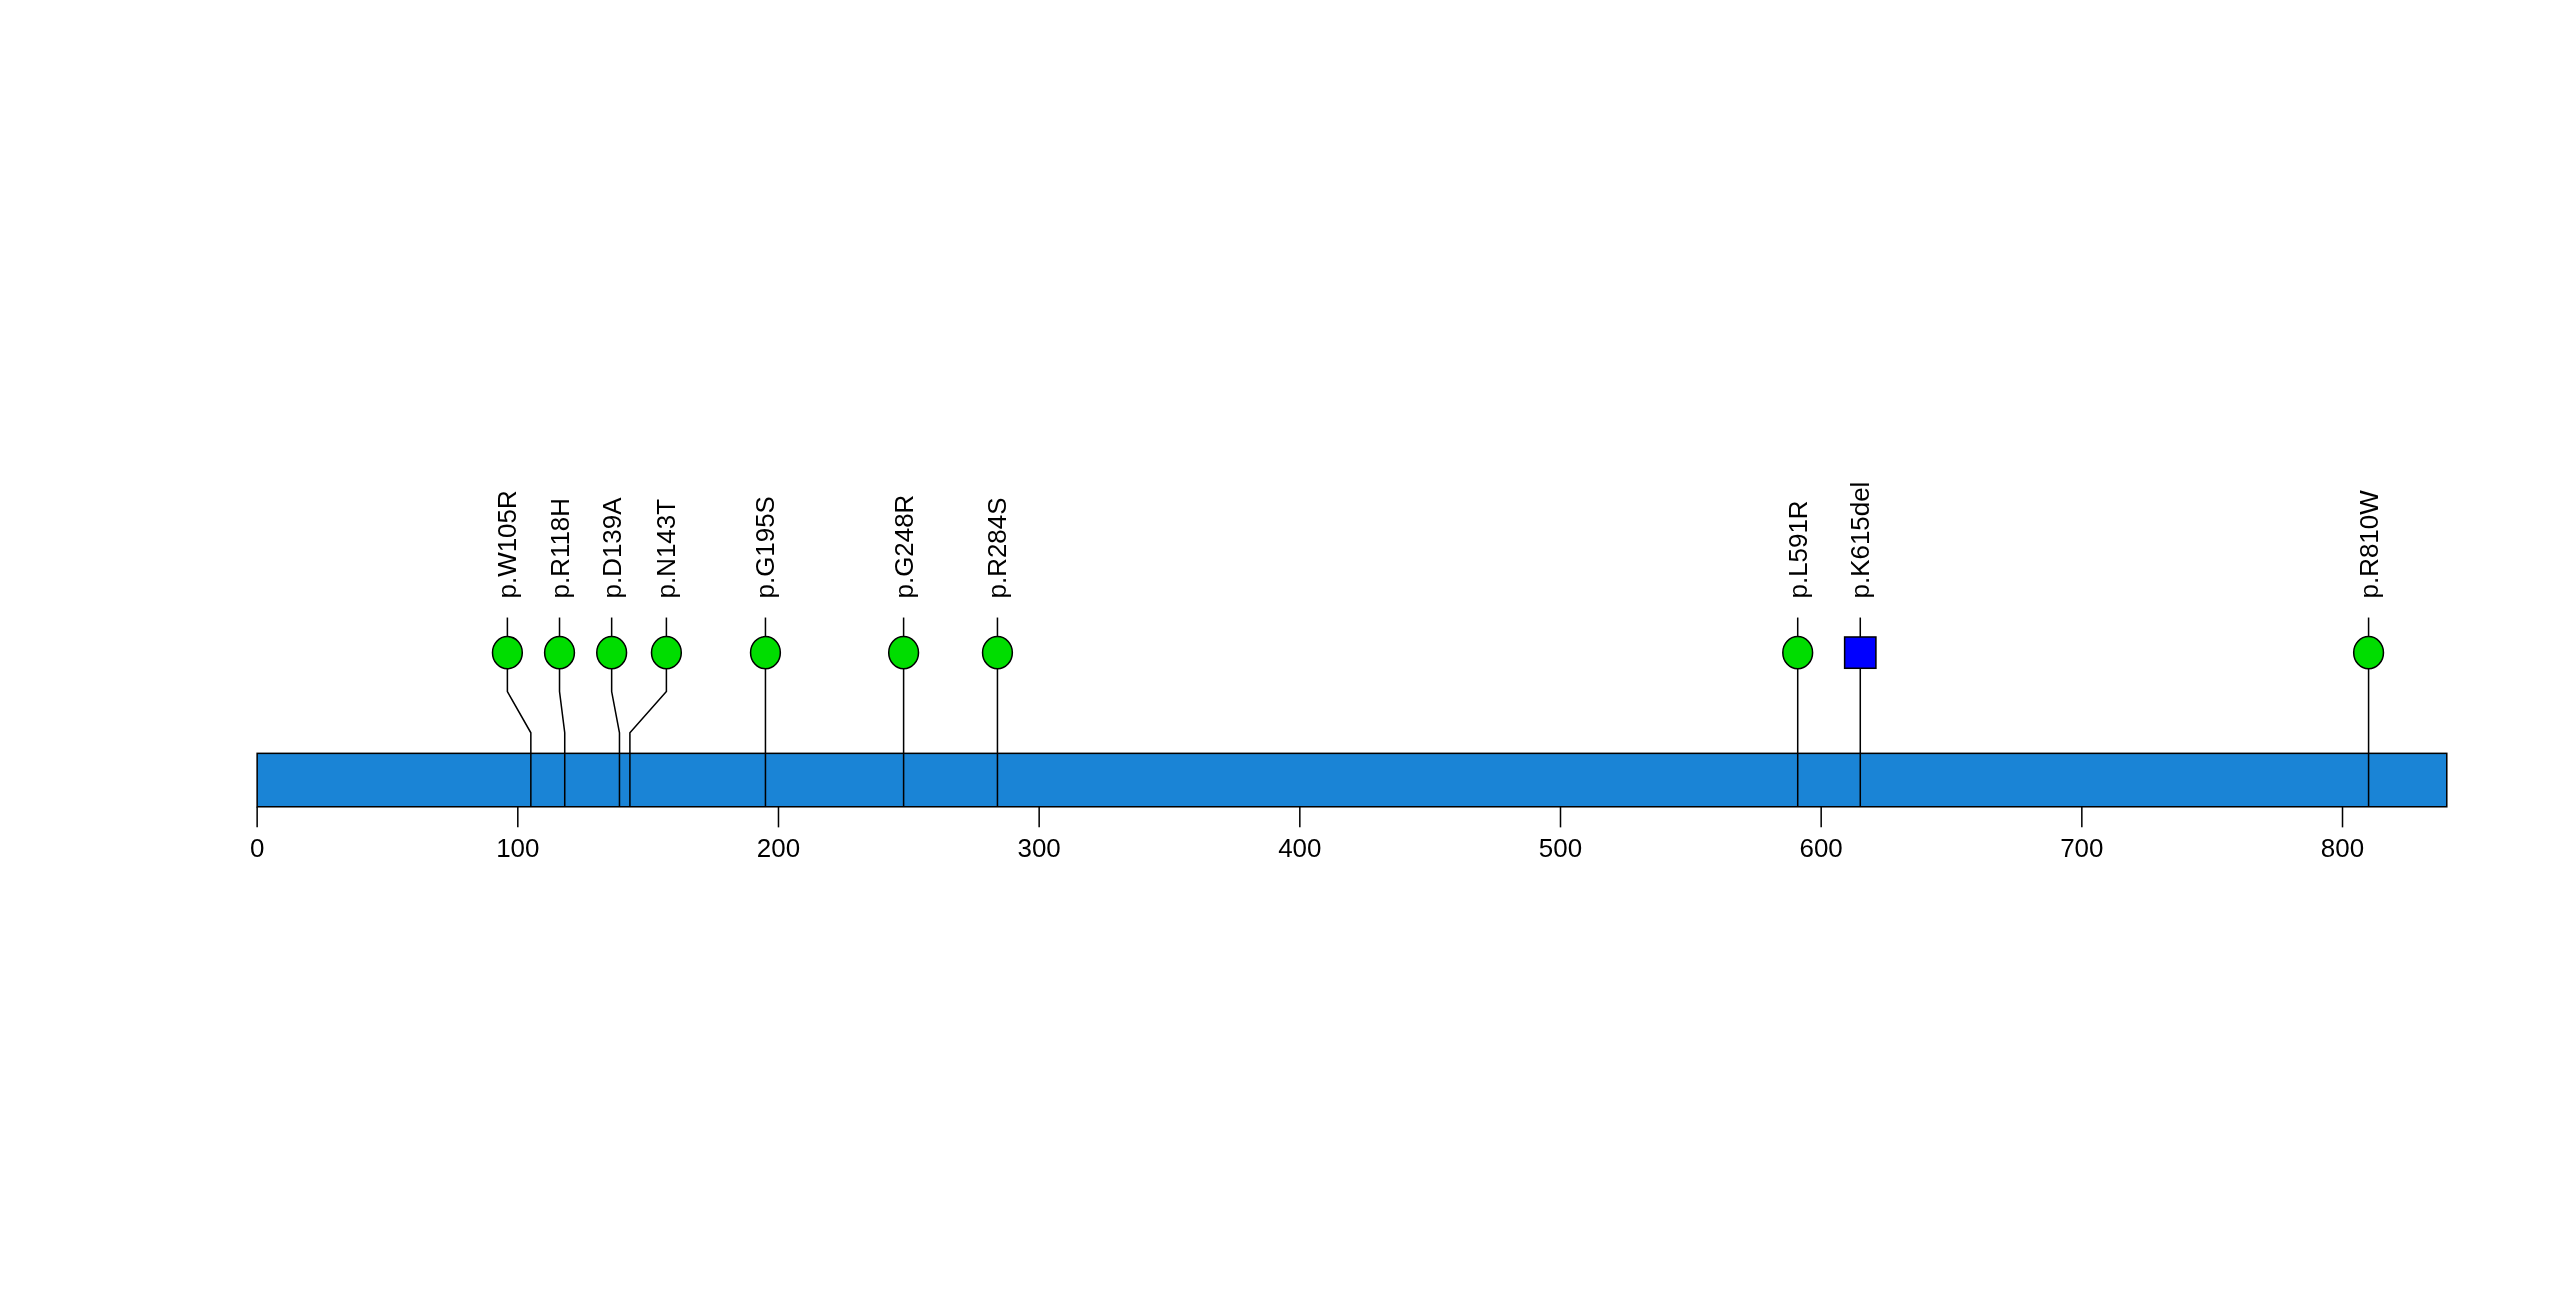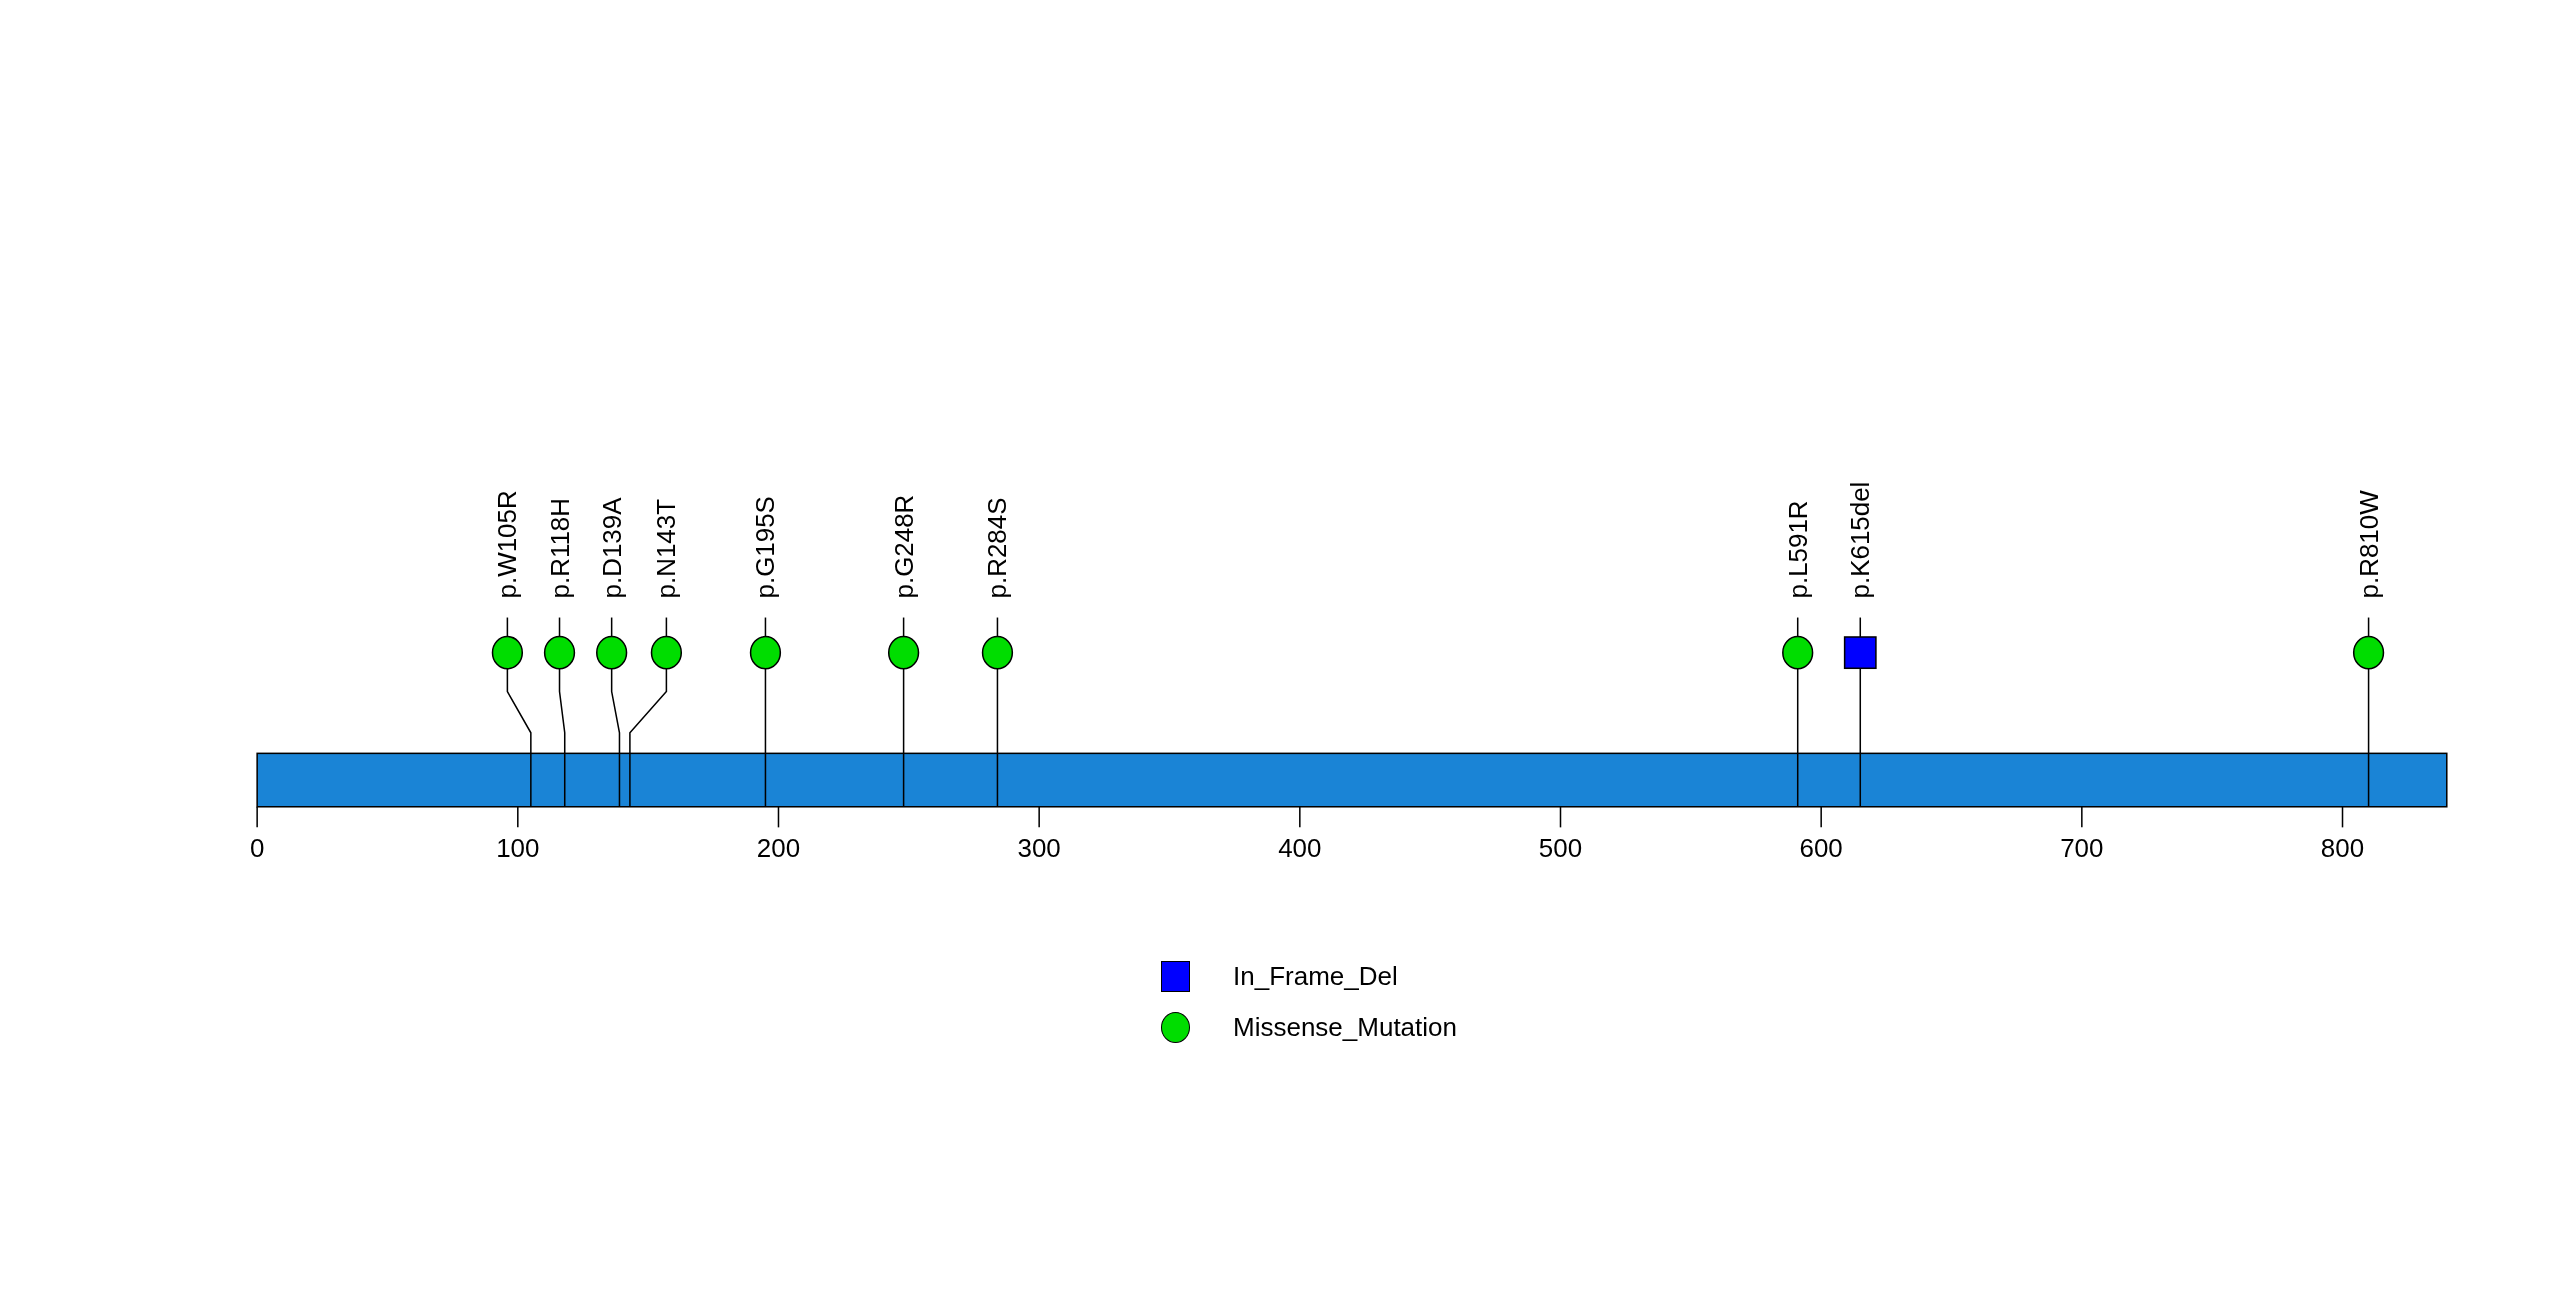--- a/index.html
+++ b/index.html
@@ -118,25 +118,15 @@
       <line x1="2045.125" y1="1057" x2="2045.125" y2="1084" stroke="#000000" stroke-width="2"></line>
       <text x="2045.125" y="1123" text-anchor="middle">500</text>
       <line x1="2386.75" y1="1057" x2="2386.75" y2="1084" stroke="#000000" stroke-width="2"></line>
       <text x="2386.75" y="1123" text-anchor="middle">600</text>
       <line x1="2728.375" y1="1057" x2="2728.375" y2="1084" stroke="#000000" stroke-width="2"></line>
       <text x="2728.375" y="1123" text-anchor="middle">700</text>
       <line x1="3070" y1="1057" x2="3070" y2="1084" stroke="#000000" stroke-width="2"></line>
       <text x="3070" y="1123" text-anchor="middle">800</text>
     </svg>
 
-  <div class="legend">
-    <div class="legend-row">
-      <span class="swatch square" style="background: rgb(0, 0, 255);"></span>
-      <span class="legend-label">In_Frame_Del</span>
-    </div>
-    <div class="legend-row">
-      <span class="swatch circle" style="background: rgb(0, 221, 0);"></span>
-      <span class="legend-label">Missense_Mutation</span>
-    </div>
-  </div>
 
 </div>
 
 
 </body></html>

